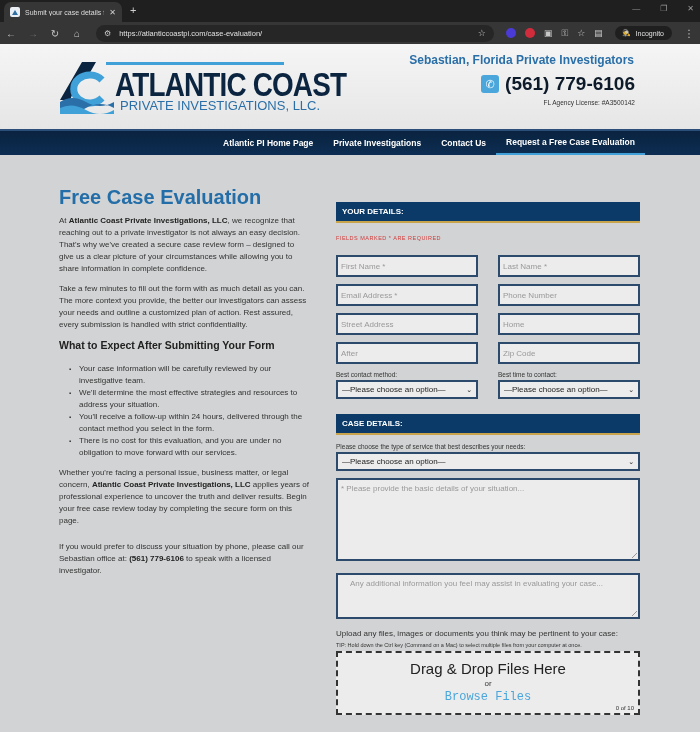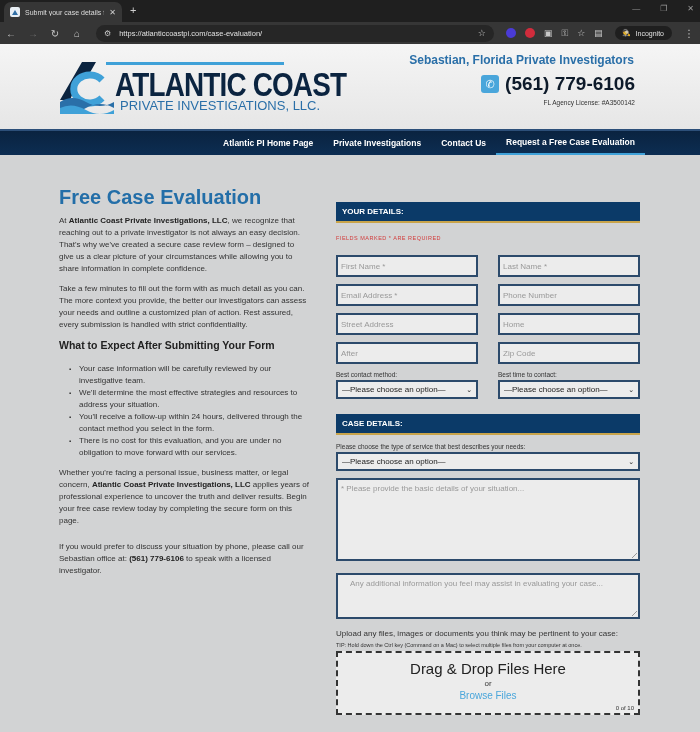--- a/index.html
+++ b/index.html
@@ -75,21 +75,21 @@
   .select.full { width: 304px; }
   .textarea { width: 304px; background: #ececec; border: 2px solid #2c4a6b; font-size: 8px; color: #999; padding: 4px 3px; position: relative; }
   .textarea.big { height: 83px; margin-top: 7px; }
   .textarea.small { height: 46px; margin-top: 12px; padding-left: 12px; }
   .textarea::after { content: ""; position: absolute; right: 1px; bottom: 1px; width: 5px; height: 5px; background: linear-gradient(135deg, transparent 45%, #999 50%, transparent 55%, transparent 70%, #999 75%, transparent 80%); }
   .upload-label { font-size: 8px; color: #333; margin-top: 10px; }
   .upload-tip { font-size: 5.5px; color: #333; margin-top: 4px; }
   .dropzone { width: 304px; height: 64px; border: 2px dashed #333; background: #ececec; margin-top: 3px; text-align: center; position: relative; }
   .dz-title { font-size: 15px; color: #222; margin-top: 7px; }
   .dz-or { font-size: 8px; color: #333; margin-top: 2px; }
-  .dz-browse { font-size: 10px; color: #4aa6db; margin-top: 2px; }
+  .dz-browse { font-size: 12px; color: #4aa6db; margin-top: 2px; font-family: Liberation Mono, monospace; }
   .dz-count { position: absolute; right: 4px; bottom: 2px; font-size: 6px; color: #333; }
 </style>
 </head>
 <body>
 
 <div class="tabbar">
   <div class="tab">
     <span class="tab-favicon"></span>
     <span class="tab-title">Submit your case details for a l</span>
     <span class="tab-close">✕</span>

